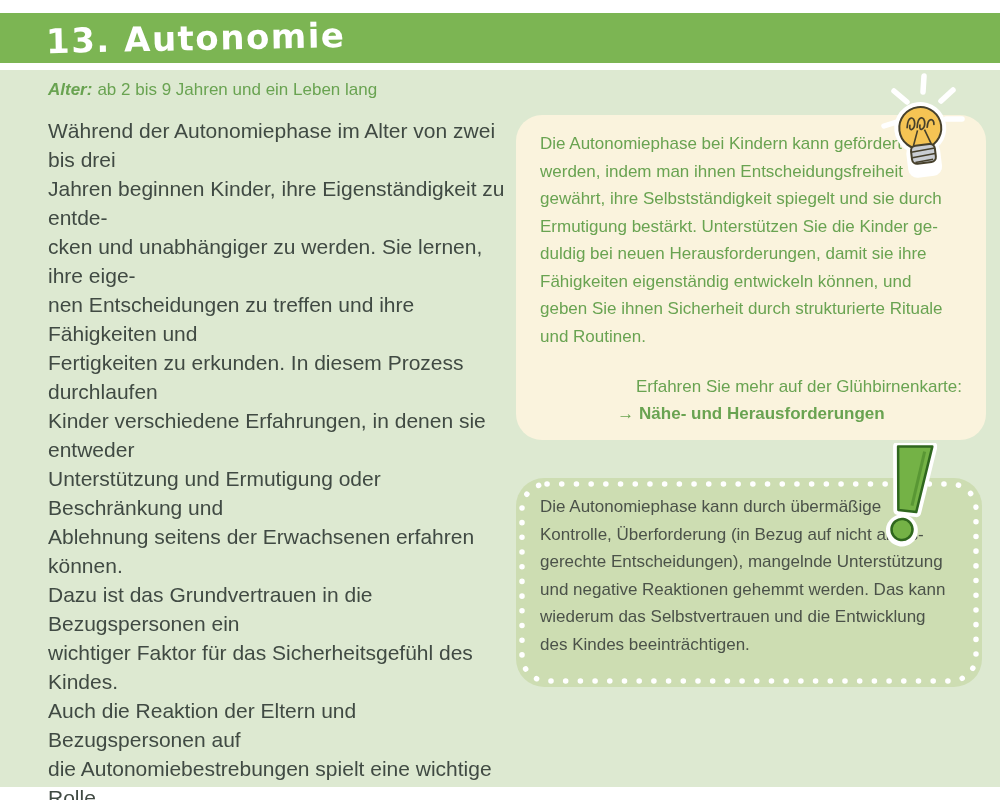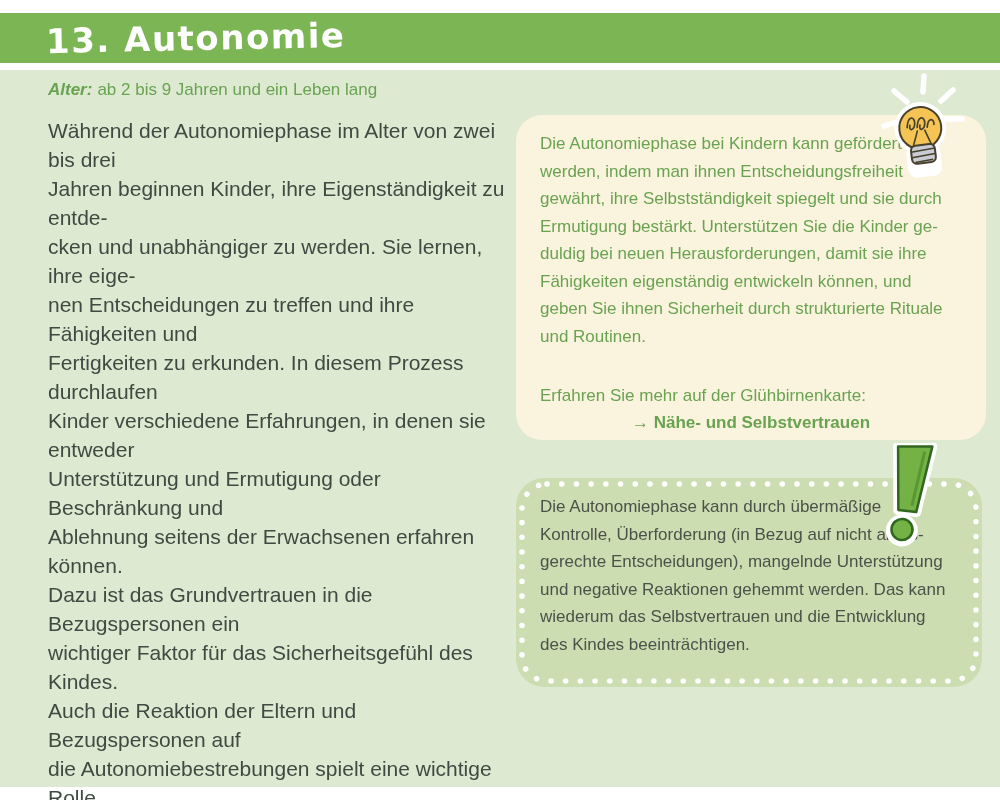--- a/index.html
+++ b/index.html
@@ -38,21 +38,21 @@
     position:absolute;left:516px;top:115px;width:470px;height:325px;
     background:var(--tip_box_cream,#faf3dd);
     border-radius:26px;box-sizing:border-box;
     padding:15px 24px 0 24px;
   }
   .tip-text{
     font-size:17px;line-height:27.5px;color:var(--accent_text_green,#69a351);
     white-space:pre-line;
   }
   .tip-more{
-    margin-top:32px;text-align:left;
+    margin-top:23px;text-align:right;
     font-size:17px;line-height:27px;color:var(--accent_text_green,#69a351);
   }
   .tip-link{
     text-align:center;font-weight:bold;
     font-size:17px;line-height:27px;color:var(--accent_text_green,#69a351);
     cursor:pointer;
   }
   .warn-box{
     position:absolute;left:516px;top:478px;width:466px;height:209px;
     background:var(--warning_box_green,#cdddb2);
@@ -102,21 +102,21 @@
   <div class="tip-box">
     <div class="tip-text">Die Autonomiephase bei Kindern kann gefördert
 werden, indem man ihnen Entscheidungsfreiheit
 gewährt, ihre Selbstständigkeit spiegelt und sie durch
 Ermutigung bestärkt. Unterstützen Sie die Kinder ge-
 duldig bei neuen Herausforderungen, damit sie ihre
 Fähigkeiten eigenständig entwickeln können, und
 geben Sie ihnen Sicherheit durch strukturierte Rituale
 und Routinen.</div>
     <div class="tip-more">Erfahren Sie mehr auf der Glühbirnenkarte:</div>
-    <div class="tip-link">→ Nähe- und Selbstvertrauen</div>
+    <div class="tip-link">→ Nähe- und Herausforderungen</div>
   </div>
 
   <svg class="bulb-icon" viewBox="0 0 94 120">
     <g stroke="#ffffff" stroke-width="5.5" stroke-linecap="round">
       <path d="M10 60 L26 55" fill="none"></path>
       <path d="M20 25 L33 36" fill="none"></path>
       <path d="M50 10 L49 26" fill="none"></path>
       <path d="M79 24 L67 35" fill="none"></path>
       <path d="M88 53 L72 53" fill="none"></path>
     </g>

